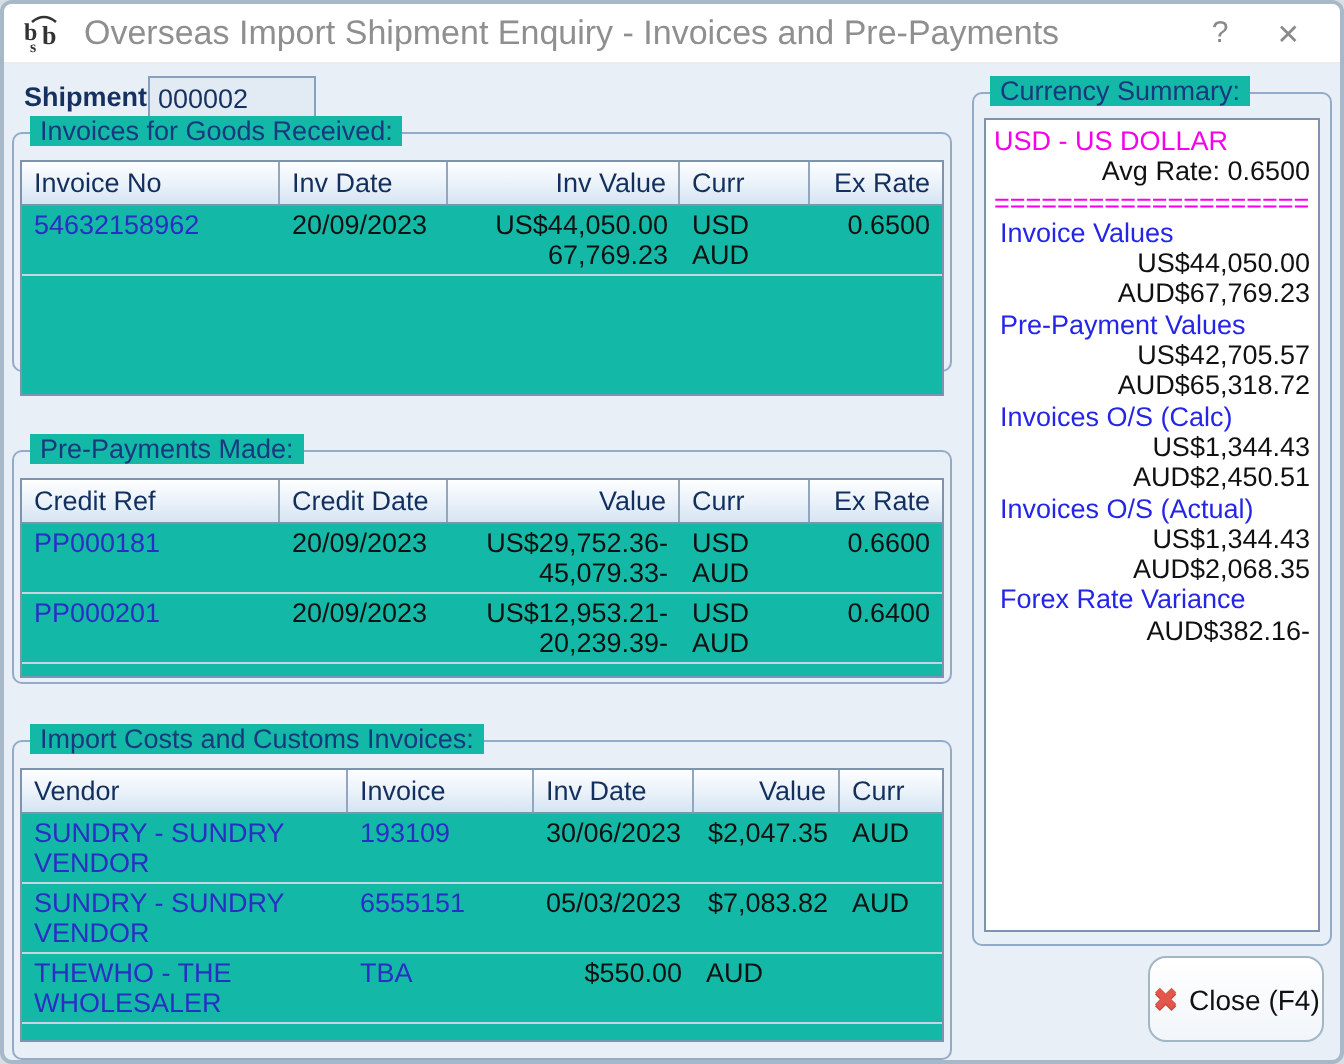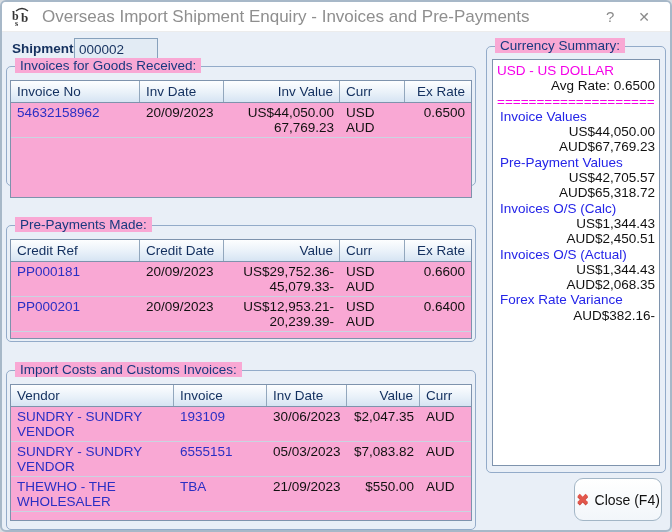--- a/index.html
+++ b/index.html
@@ -23,31 +23,31 @@
   
   .ship-label { position:absolute; left:10px; top:39px; font-weight:bold; color:#15315f; font-size:13.5px; }
   .ship-input {
     position:absolute; left:72px; top:36px; width:84px; height:22px;
     background:#e2ebf4; border:1px solid #87a1bc; color:#15315f;
     font-family:"Liberation Sans", sans-serif; font-size:13.5px; padding:0 4px;
   }
   
   .group { position:absolute; border:1px solid #93abc9; border-radius:5px; }
   .group > .gtitle {
-    position:absolute; top:-9px; left:8px; background:#f9a8d4; padding:0 5px;
+    position:absolute; top:-9px; left:8px; background:#14b8a6; padding:0 5px;
     color:#19397f; font-size:13.5px; white-space:nowrap;
   }
   .g-invoices   { left:4px;  top:64px;  width:470px; height:120px; }
   .g-prepay     { left:4px;  top:223px; width:470px; height:117px; }
   .g-import     { left:4px;  top:368px; width:470px; height:160px; }
   .g-currency   { left:484px; top:44px; width:180px; height:427px; }
   
   .table {
     position:absolute; left:3px; top:13px; width:462px;
-    background:#f9a8d4; border:1px solid #7e93ad; overflow:hidden;
+    background:#14b8a6; border:1px solid #7e93ad; overflow:hidden;
   }
   .t-invoices { height:118px; }
   .t-prepay   { height:100px; }
   .t-import   { height:137px; }
   .thead {
     display:grid; height:22px;
     background:linear-gradient(#fdfeff, #e9f1f9 55%, #d6e4f3);
     border-bottom:1px solid #7e93ad; color:#122f5e;
   }
   .thead .th {
@@ -194,21 +194,20 @@
         <div class="td link">6555151</div>
         <div class="td">05/03/2023</div>
         <div class="td right">$7,083.82</div>
         <div class="td">AUD</div>
       </div>
       <div class="trow cols-b">
         <div class="td link">
             <span class="vendor-wrap">THEWHO - THE WHOLESALER</span>
           </div>
         <div class="td link">TBA</div>
-        <div class="td">21/09/2023</div>
         <div class="td right">$550.00</div>
         <div class="td">AUD</div>
       </div>
     </div>
   </div>
 
   <div class="group g-currency">
     <span class="gtitle">Currency Summary:</span>
     <div class="summary-box">
       <div class="s-line s-magenta">USD - US DOLLAR</div>

